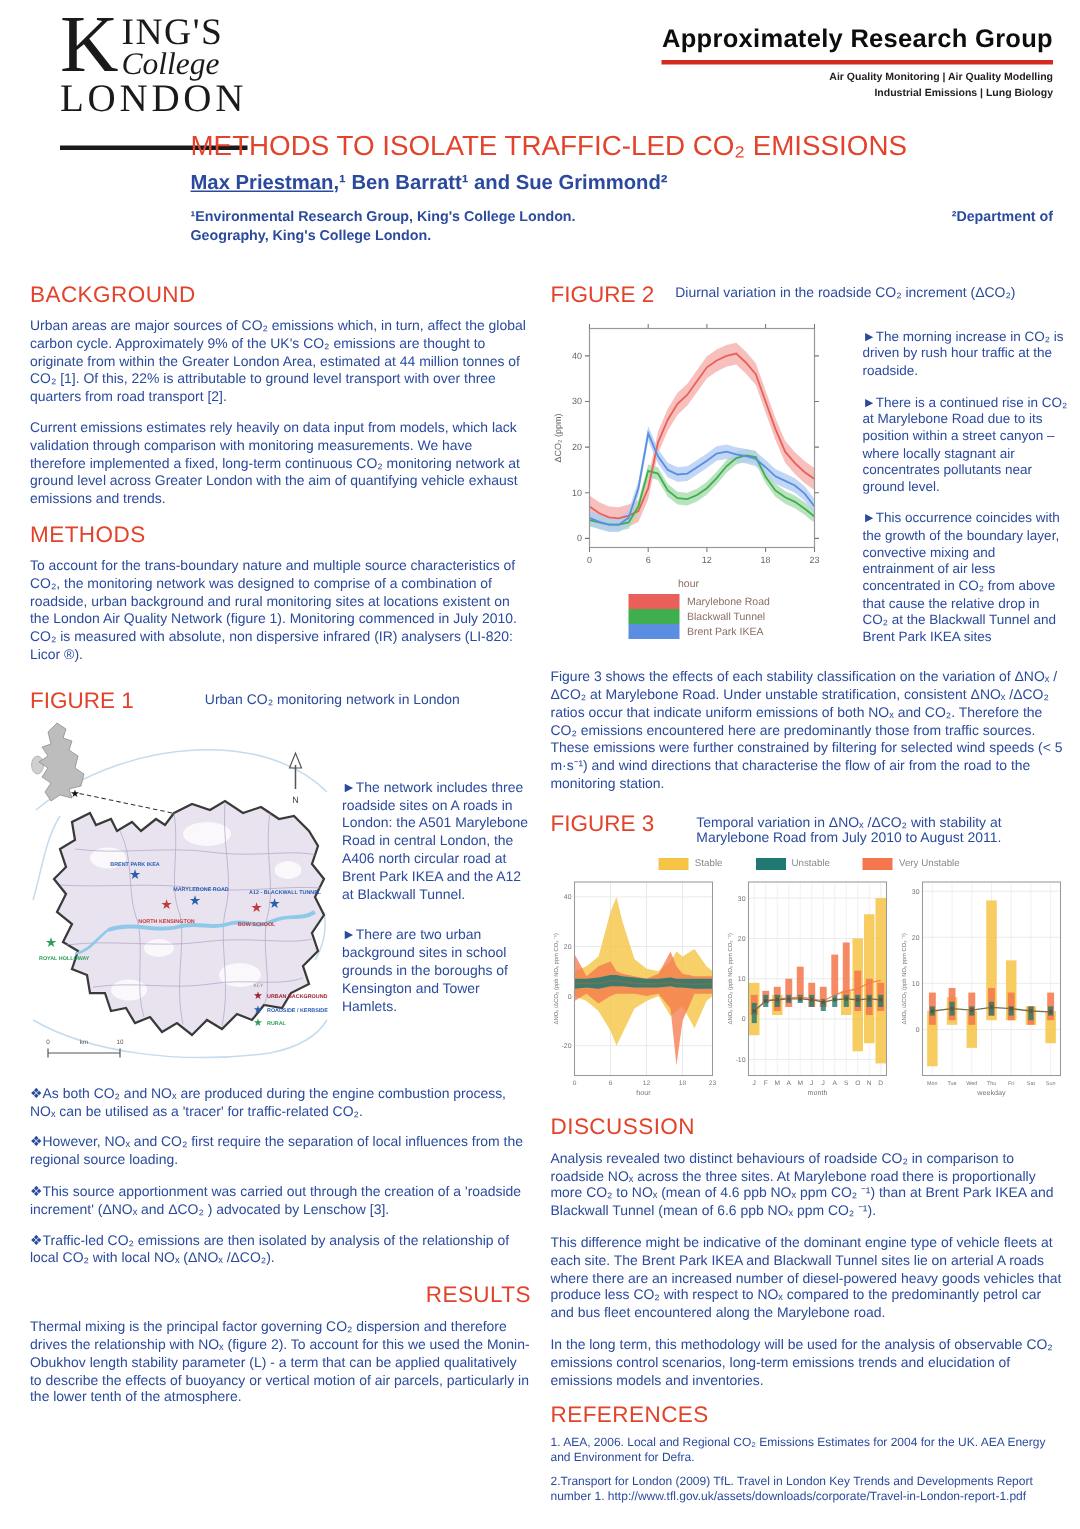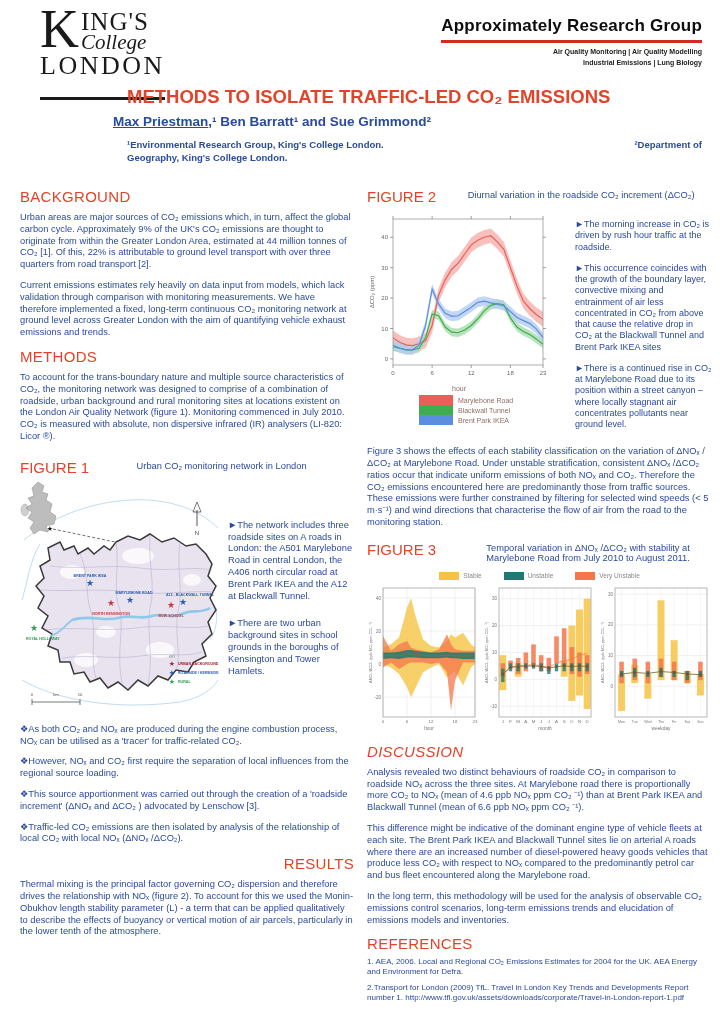--- a/index.html
+++ b/index.html
@@ -11,36 +11,36 @@
   .kcl-k{font-size:54px;line-height:.78;}
   .kcl-right{display:flex;flex-direction:column;margin-left:2px;padding-top:2px;}
   .kcl-ings{font-size:25px;line-height:.92;letter-spacing:1px;}
   .kcl-college{font-size:21px;font-style:italic;line-height:.95;}
   .kcl-london{font-size:26px;letter-spacing:2.5px;line-height:1;border-bottom:3px solid #1a1a1a;
               padding-bottom:18px;margin-top:0px;display:inline-block;}
   .erg{position:absolute;right:18px;top:16px;text-align:right;}
   .erg-title{font-size:17px;font-weight:bold;color:#0d0d0d;border-bottom:3px solid #d42b1e;
              padding-bottom:4px;margin-bottom:4px;letter-spacing:.2px;}
   .erg-tag{font-size:7px;font-weight:bold;color:#222;line-height:1.5;}
-  .poster-title{position:absolute;left:127px;top:86px;font-size:18.5px;font-weight:bold;color:#e2432a;}
-  .authors{position:absolute;left:113px;top:114px;font-size:13.5px;font-weight:bold;color:#2a4a9d;}
+  .poster-title{position:absolute;left:127px;top:86px;font-size:18.5px;font-weight:normal;color:#e2432a;}
+  .authors{position:absolute;left:127px;top:114px;font-size:13.5px;font-weight:bold;color:#2a4a9d;}
   .authors .uname{text-decoration:underline;}
   .affil{position:absolute;left:127px;top:139px;width:575px;font-size:9.5px;font-weight:bold;
          color:#2a4a9d;line-height:1.35;}
   .affil-l1{display:flex;justify-content:space-between;}
   
   .col-left{position:absolute;left:20px;top:188px;width:334px;}
   .col-right{position:absolute;left:367px;top:188px;width:345px;}
   h2.section{font-size:15px;font-weight:400;color:#e2432a;margin:0 0 7px 0;letter-spacing:.3px;}
   p.body{font-size:9.3px;line-height:1.27;color:#2a4a9d;margin:0 0 9px 0;}
   .mt12{margin-top:12px;} .mt14{margin-top:14px;} .mt16{margin-top:16px;}
   
   .fig-head{display:flex;align-items:flex-start;}
   .fig-label{font-size:15px;color:#e2432a;white-space:nowrap;}
-  .fig-caption{flex:1;font-size:9.3px;color:#2a4a9d;padding-top:2px;text-align:center;}
+  .fig-caption{flex:1;font-size:9.3px;color:#2a4a9d;padding-top:2px;}
   .fig1-cap{text-align:center;}
   .fig2-cap{padding-left:14px;}
   .fig3-cap{padding-left:28px;}
   
   .fig1-body{display:flex;gap:8px;margin-top:4px;}
   .fig1-bullets{width:126px;padding-top:40px;}
   .fig1-bullets p{font-size:9.3px;line-height:1.27;color:#2a4a9d;margin:0 0 16px 0;}
   
   .fig2-body{display:flex;margin-top:8px;}
   .fig2-chart-col{width:184px;}
@@ -252,22 +252,22 @@
               <span class="f2lg-label">Blackwall Tunnel</span>
             </div>
             <div class="f2lg-row">
               <span class="f2lg-swatch" style="background: rgb(91, 142, 224);"></span>
               <span class="f2lg-label">Brent Park IKEA</span>
             </div>
           </div>
       </div>
       <div class="fig2-bullets">
         <p>►The morning increase in CO₂ is driven by rush hour traffic at the roadside.</p>
+        <p>►There is a continued rise in CO₂ at Marylebone Road due to its position within a street canyon – where locally stagnant air concentrates pollutants near ground level.</p>
         <p>►This occurrence coincides with the growth of the boundary layer, convective mixing and entrainment of air less concentrated in CO₂ from above that cause the relative drop in CO₂ at the Blackwall Tunnel and Brent Park IKEA sites</p>
-        <p>►There is a continued rise in CO₂ at Marylebone Road due to its position within a street canyon – where locally stagnant air concentrates pollutants near ground level.</p>
       </div>
     </div>
 
     <p class="body" style="margin-top:6px;">Figure 3 shows the effects of each stability classification on the variation of ΔNOₓ /ΔCO₂ at Marylebone Road. Under unstable stratification, consistent ΔNOₓ /ΔCO₂ ratios  occur  that indicate uniform emissions of both NOₓ and CO₂. Therefore the CO₂ emissions encountered here are predominantly those from traffic sources. These emissions were further constrained by filtering for selected wind speeds (&lt; 5 m·s⁻¹) and wind directions that characterise the flow of air from the road to the monitoring station.</p>
 
     <div class="fig-head mt12">
       <span class="fig-label">FIGURE 3</span>
       <span class="fig-caption fig3-cap">Temporal variation in ΔNOₓ /ΔCO₂ with stability at Marylebone Road from July 2010 to August 2011.</span>
     </div>
 
@@ -447,21 +447,21 @@
           <rect x="60.8" y="87.34285714285714" width="2.4" height="2.4" fill="#5d5837"></rect>
           <rect x="73.94285714285714" y="88.26428571428572" width="2.4" height="2.4" fill="#5d5837"></rect>
           <rect x="87.08571428571429" y="89.8" width="2.4" height="2.4" fill="#5d5837"></rect>
           <rect x="100.22857142857143" y="90.41428571428571" width="2.4" height="2.4" fill="#5d5837"></rect>
           <rect x="16" y="5" width="92" height="129" fill="none" stroke="#999" stroke-width="0.7"></rect>
           <text x="5" y="69.5" font-size="3.9" fill="#777" text-anchor="middle" transform="rotate(-90 5 69.5)">ΔNOₓ /ΔCO₂ (ppb NOₓ ppm CO₂ ⁻¹)</text>
           <text x="62" y="147" font-size="4.8" fill="#777" text-anchor="middle">weekday</text>
         </svg>
     </div>
 
-    <h2 class="section" style="margin-top:10px;font-style:italic;">DISCUSSION</h2>
+    <h2 class="section" style="margin-top:10px;">DISCUSSION</h2>
     <p class="body">Analysis revealed two distinct behaviours of roadside CO₂ in comparison to roadside NOₓ across the three sites. At Marylebone road there is proportionally more CO₂ to NOₓ (mean of 4.6 ppb NOₓ ppm CO₂ ⁻¹) than at Brent Park IKEA and Blackwall Tunnel (mean of 6.6 ppb NOₓ ppm CO₂ ⁻¹).</p>
     <p class="body">This difference might be indicative of the dominant engine type of vehicle fleets at each site. The Brent Park IKEA and Blackwall Tunnel sites lie on arterial A roads where there are an increased number of diesel-powered heavy goods vehicles that produce less CO₂ with respect to NOₓ compared to the predominantly petrol car and bus fleet encountered along the Marylebone road.</p>
     <p class="body">In the long term,  this methodology will be used for the analysis of observable CO₂ emissions control scenarios, long-term emissions trends and elucidation of emissions models and inventories.</p>
 
     <div class="refs">
       <h2 class="section" style="margin-top:8px;margin-bottom:5px;">REFERENCES</h2>
       <p>1. AEA, 2006. Local and Regional CO₂ Emissions Estimates for 2004 for the UK. AEA Energy and Environment for Defra.</p>
       <p>2.Transport for London (2009) TfL. Travel in London Key Trends and Developments Report number 1.  http://www.tfl.gov.uk/assets/downloads/corporate/Travel-in-London-report-1.pdf</p>
     </div>
   </div>

